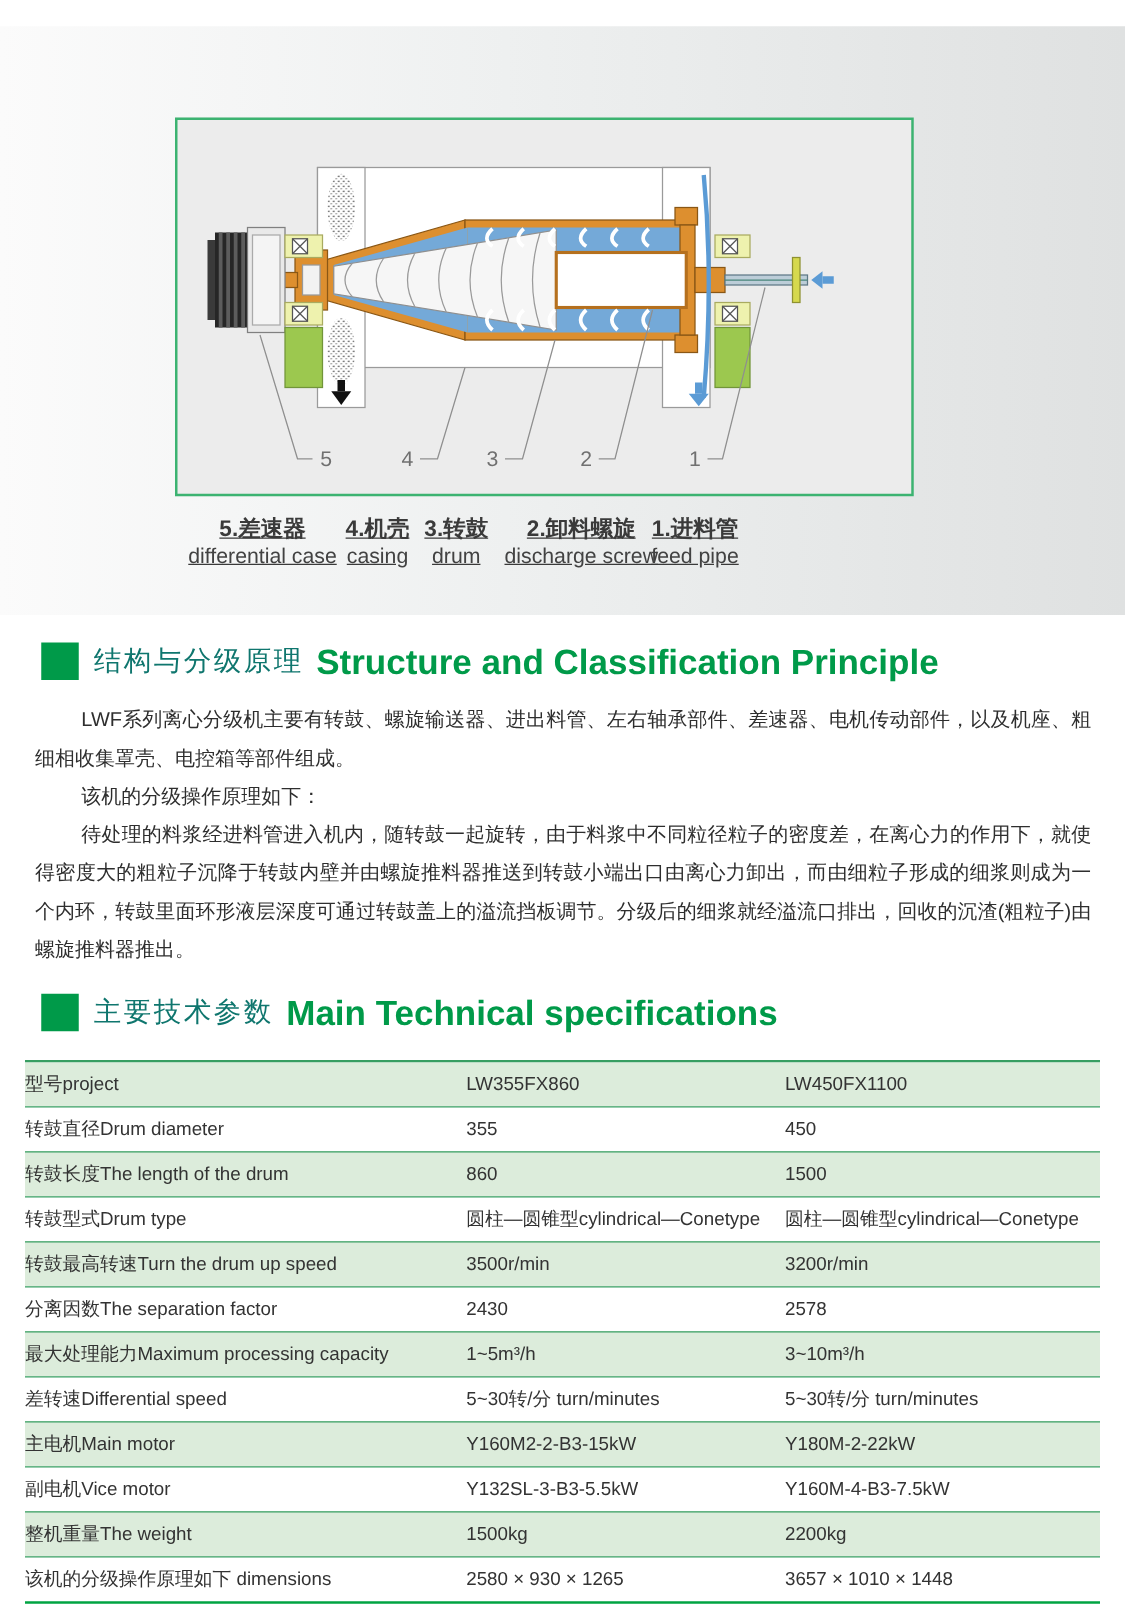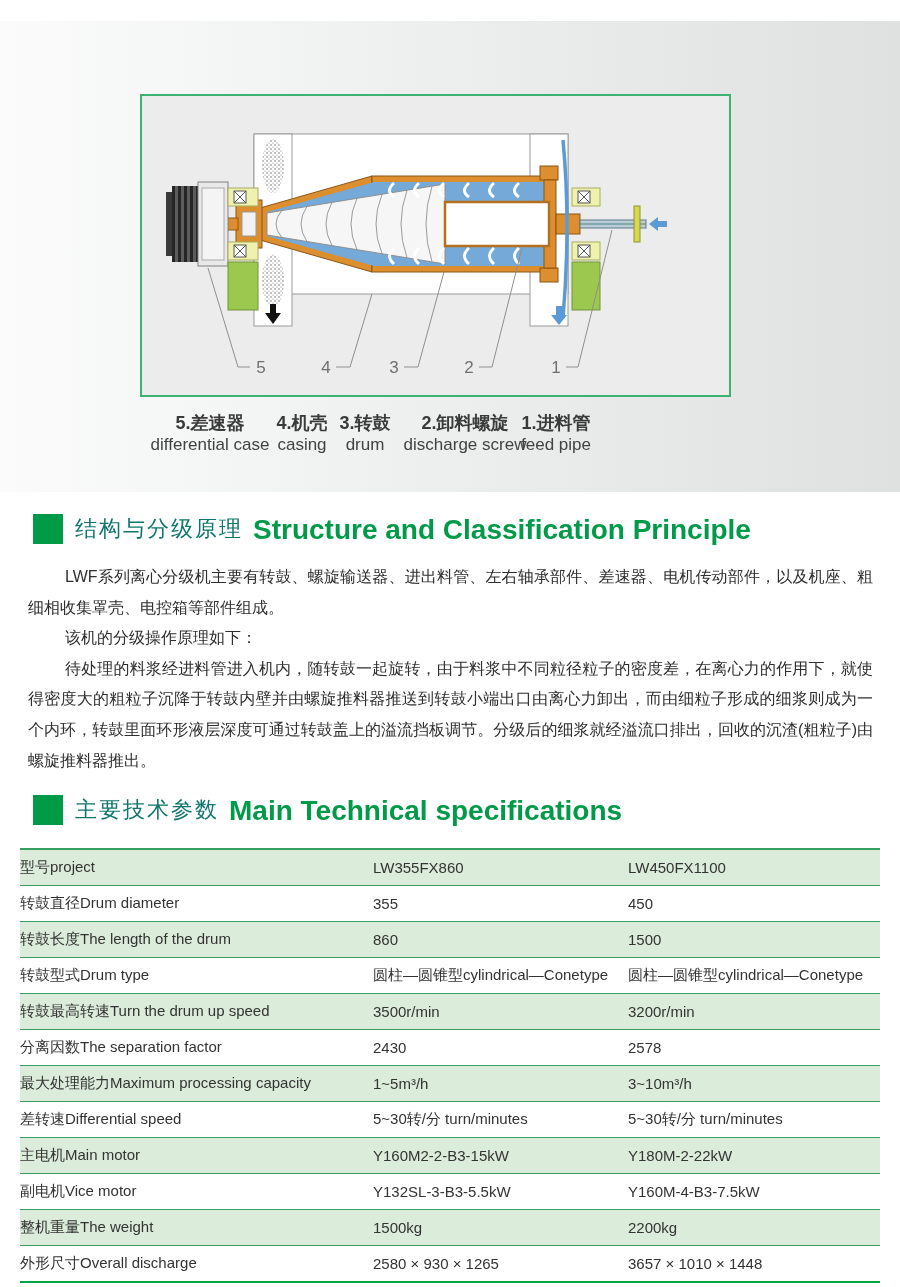--- a/index.html
+++ b/index.html
@@ -14,21 +14,21 @@
     background:linear-gradient(90deg,#fbfbfb 0%,#eef0f0 45%,#dfe1e1 100%);
   }
   
   .diagram-box{
     position:absolute;left:140px;top:94px;width:587px;height:299px;
     border:2px solid #3cb371;background:#ececec;
   }
   .diagram-box svg{display:block;}
   
   .dlabels{position:absolute;left:0;top:412px;width:900px;height:50px;}
-  .dlabel{position:absolute;transform:translateX(-50%);text-align:center;color:#3a3a3a;white-space:nowrap;}
+  .dlabel{position:absolute;transform:translateX(-50%);text-align:center;color:#3a3a3a;white-space:nowrap;text-decoration:underline;}
   .dlabel .zh{font-size:18px;font-weight:600;line-height:22px;}
   .dlabel .en{font-size:17px;font-weight:400;line-height:21px;color:#424242;}
   
   .sec-header{position:absolute;left:33px;display:flex;align-items:flex-end;white-space:nowrap;}
   .sec-header .sq{width:30px;height:30px;background:#009a49;margin-right:12px;}
   .sec-header .zh{color:#0f766e;font-weight:normal;font-size:22px;line-height:30px;letter-spacing:2px;}
   .sec-header .en{color:#009a49;font-weight:bold;font-size:28px;line-height:28px;margin-left:10px;}
   #sec1{top:514px;}
   #sec2{top:795px;}
   
@@ -279,17 +279,17 @@
     <div class="c1">副电机Vice motor</div>
     <div class="c2">Y132SL-3-B3-5.5kW</div>
     <div class="c3">Y160M-4-B3-7.5kW</div>
   </div>
   <div class="spec-row green">
     <div class="c1">整机重量The weight</div>
     <div class="c2">1500kg</div>
     <div class="c3">2200kg</div>
   </div>
   <div class="spec-row">
-    <div class="c1">外形尺寸Overall discharge</div>
+    <div class="c1">该机的分级操作原理如下 dimensions</div>
     <div class="c2">2580 × 930 × 1265</div>
     <div class="c3">3657 × 1010 × 1448</div>
   </div>
 </div>
 
 </body></html>

